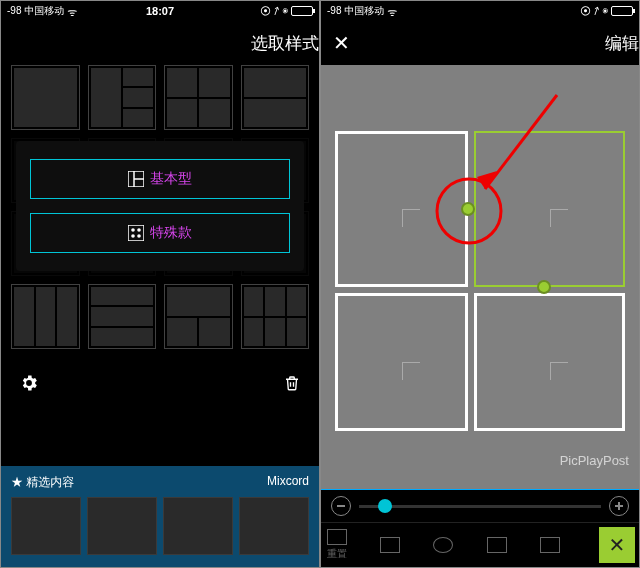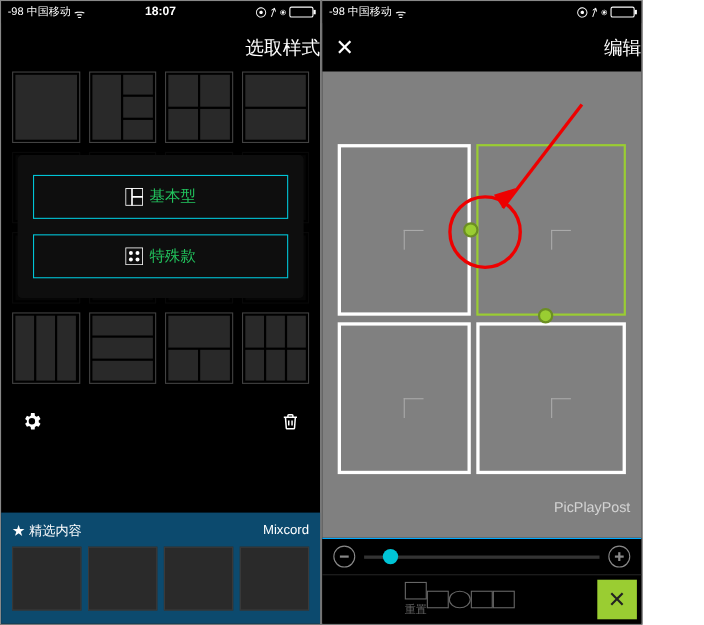--- a/index.html
+++ b/index.html
@@ -1,17 +1,17 @@
 <!DOCTYPE html>
 <html><head>
 <meta charset="utf-8">
 <style>
   *{box-sizing:border-box;margin:0;padding:0;font-family:-apple-system,Helvetica,Arial,sans-serif}
   body{background:#fff;width:640px;height:568px;overflow:hidden}
-  .wrap{display:flex;width:584px;height:568px}
+  .wrap{display:flex;width:640px;height:568px}
   .phone{flex:1;background:#000;position:relative;display:flex;flex-direction:column;border:1px solid #888}
   .phone+.phone{border-left:1px solid #888}
 
   
   .status{height:20px;background:rgba(0,0,0,.4);color:#fff;font-size:11px;display:flex;align-items:center;padding:0 6px;justify-content:space-between;position:relative;z-index:3}
   .status .center{position:absolute;left:0;right:0;text-align:center;font-weight:700}
   .status .left,.status .right{display:flex;align-items:center;gap:3px}
   .batt{width:22px;height:10px;border:1px solid #fff;border-radius:2px;position:relative}
   .batt::after{content:"";position:absolute;right:-3px;top:2px;width:2px;height:4px;background:#fff}
   .batt .fill{height:100%;width:65%;background:#4cd964}
@@ -22,21 +22,21 @@
   .nav .close{position:absolute;left:12px;font-size:20px}
 
   
   .leftbg{position:absolute;top:64px;left:0;right:0;bottom:0;display:flex;flex-direction:column;gap:8px;padding:0 10px;z-index:0;opacity:.9}
   .tplrow{display:flex;gap:8px;height:65px}
   .tpl{flex:1;border:1px solid #4a4a4a;display:grid;gap:2px;padding:2px;background:#000}
   .tpl div{background:#2e2e2e}
 
   
   .opts{position:absolute;top:140px;left:15px;right:15px;background:rgba(15,15,15,.92);border-radius:4px;padding:18px 14px;z-index:2;display:flex;flex-direction:column;gap:14px}
-  .optbtn{border:1.5px solid #00c4d6;height:40px;display:flex;align-items:center;justify-content:center;color:#22c55e;font-size:14px;gap:6px}
+  .optbtn{border:1.5px solid #00c4d6;height:40px;display:flex;align-items:center;justify-content:center;color:#d946ef;font-size:14px;gap:6px}
   .optbtn .ic{width:16px;height:16px;display:inline-block}
 
   .actions{position:absolute;top:367px;left:0;right:0;height:30px;display:flex;align-items:center;justify-content:space-between;padding:0 18px;z-index:2;color:#fff}
 
   .featured{position:absolute;bottom:0;left:0;right:0;background:#0c4a6e;padding:8px 10px 6px;z-index:2;color:#fff;font-size:12px}
   .featured .hd{display:flex;justify-content:space-between;margin-bottom:6px}
   .thumbs{display:flex;gap:6px;margin-bottom:6px}
   .thumbs div{flex:1;height:58px;background:#2a2a2a;border:1px solid #3a3a3a}
   .more{text-align:center;font-size:12px;color:#ddd;padding:4px 0}
 
@@ -51,21 +51,21 @@
 
   .wm{position:absolute;right:10px;bottom:99px;color:rgba(255,255,255,.65);font-size:13px;z-index:2}
 
   .bbar{position:absolute;bottom:0;left:0;right:0;height:78px;background:#000;z-index:2}
   .slider{height:34px;border-top:1px solid #0af;border-bottom:1px solid #222;display:flex;align-items:center;padding:0 10px;gap:8px}
   .slider .track{flex:1;height:3px;background:#333;position:relative}
   .slider .knob{width:14px;height:14px;border-radius:50%;background:#00c4d6;position:absolute;top:-6px;left:8%}
   .zicon{width:20px;height:20px;border:1.5px solid #888;border-radius:50%;position:relative}
   .zicon::before{content:"";position:absolute;background:#888;width:8px;height:1.5px;top:8px;left:5px}
   .zicon.plus::after{content:"";position:absolute;background:#888;width:1.5px;height:8px;top:5px;left:8px}
-  .tools{height:44px;display:flex;align-items:center;justify-content:center;padding:0 24px}
+  .tools{height:44px;display:flex;align-items:center;justify-content:space-between;padding:0 6px}
   .tools .tool{color:#666;font-size:10px;display:flex;flex-direction:column;align-items:center;gap:2px}
   .tools .tool .ti{width:20px;height:16px;border:1.5px solid #666}
   .xbtn{width:36px;height:36px;background:#9acd32;color:#222;display:flex;align-items:center;justify-content:center;font-size:20px;position:absolute;right:4px;bottom:4px}
 
   svg{display:block}
 </style>
 </head>
 <body>
 
 <div class="wrap">

